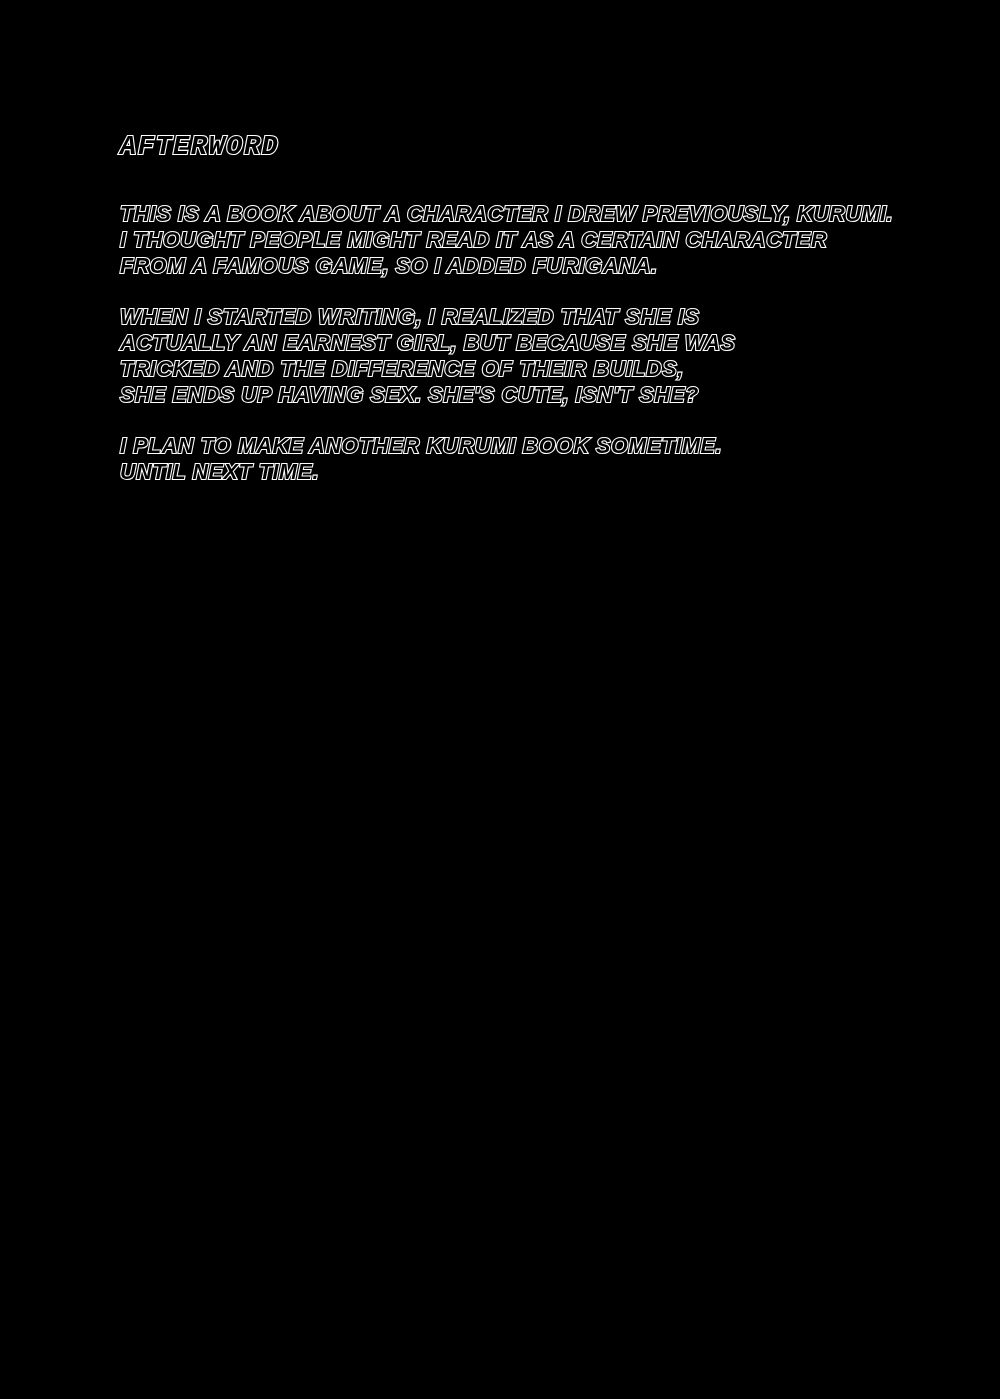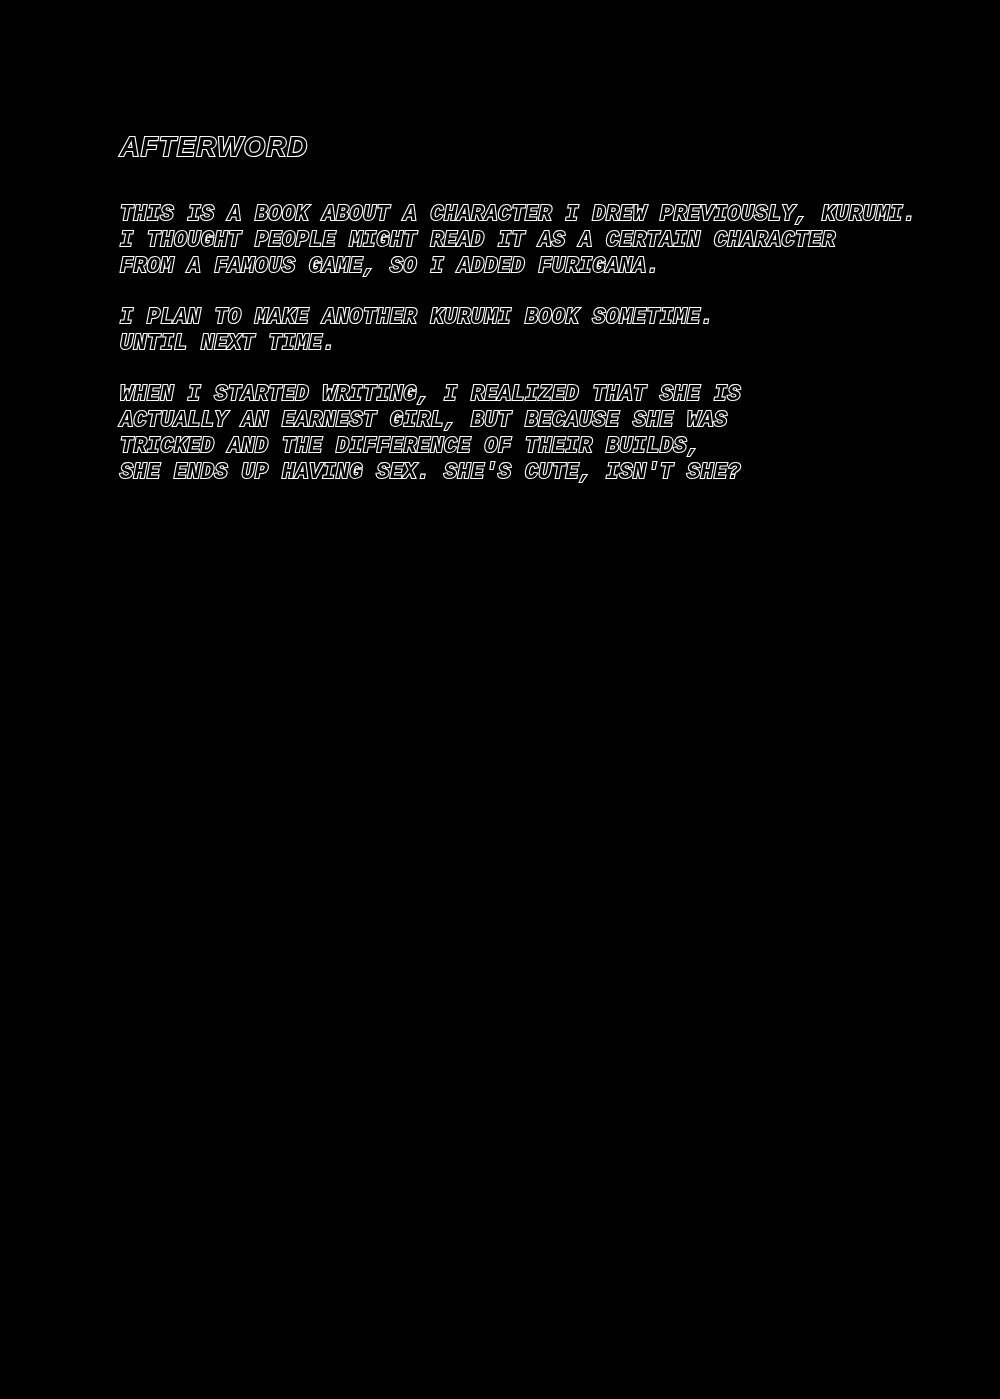--- a/index.html
+++ b/index.html
@@ -14,34 +14,34 @@
     background: #000000;
     overflow: hidden;
   }
   .content {
     position: absolute;
     left: 120px;
     top: 132px;
     width: 840px;
   }
   .afterword-title {
-    font-family: Liberation Sans, sans-serif;
+    font-family: Liberation Mono, monospace;
     font-weight: bold;
     font-style: italic;
     font-size: 27px;
     letter-spacing: 1.5px;
     color: #000000;
     -webkit-text-stroke: 2.2px #ffffff;
     paint-order: stroke fill;
     margin: 0 0 38px 0;
     line-height: 1.15;
     text-transform: uppercase;
   }
   .para {
-    font-family: Liberation Mono, monospace;
+    font-family: Liberation Sans, sans-serif;
     font-weight: bold;
     font-style: italic;
     font-size: 21.5px;
     letter-spacing: 0.6px;
     line-height: 26px;
     color: #000000;
     -webkit-text-stroke: 2.1px #ffffff;
     paint-order: stroke fill;
     margin: 0 0 25px 0;
     text-transform: uppercase;
@@ -53,20 +53,20 @@
 </style>
 </head>
 <body>
 
 <div class="page">
   <div class="content">
     <h1 class="afterword-title">AFTERWORD</h1>
     <p class="para">THIS IS A BOOK ABOUT A CHARACTER I DREW PREVIOUSLY, KURUMI.
 I THOUGHT PEOPLE MIGHT READ IT AS A CERTAIN CHARACTER
 FROM A FAMOUS GAME, SO I ADDED FURIGANA.</p>
-    <p class="para">I PLAN TO MAKE ANOTHER KURUMI BOOK SOMETIME.
-UNTIL NEXT TIME.</p>
     <p class="para">WHEN I STARTED WRITING, I REALIZED THAT SHE IS
 ACTUALLY AN EARNEST GIRL, BUT BECAUSE SHE WAS
 TRICKED AND THE DIFFERENCE OF THEIR BUILDS,
 SHE ENDS UP HAVING SEX. SHE'S CUTE, ISN'T SHE?</p>
+    <p class="para">I PLAN TO MAKE ANOTHER KURUMI BOOK SOMETIME.
+UNTIL NEXT TIME.</p>
   </div>
 </div>
 
 </body></html>

